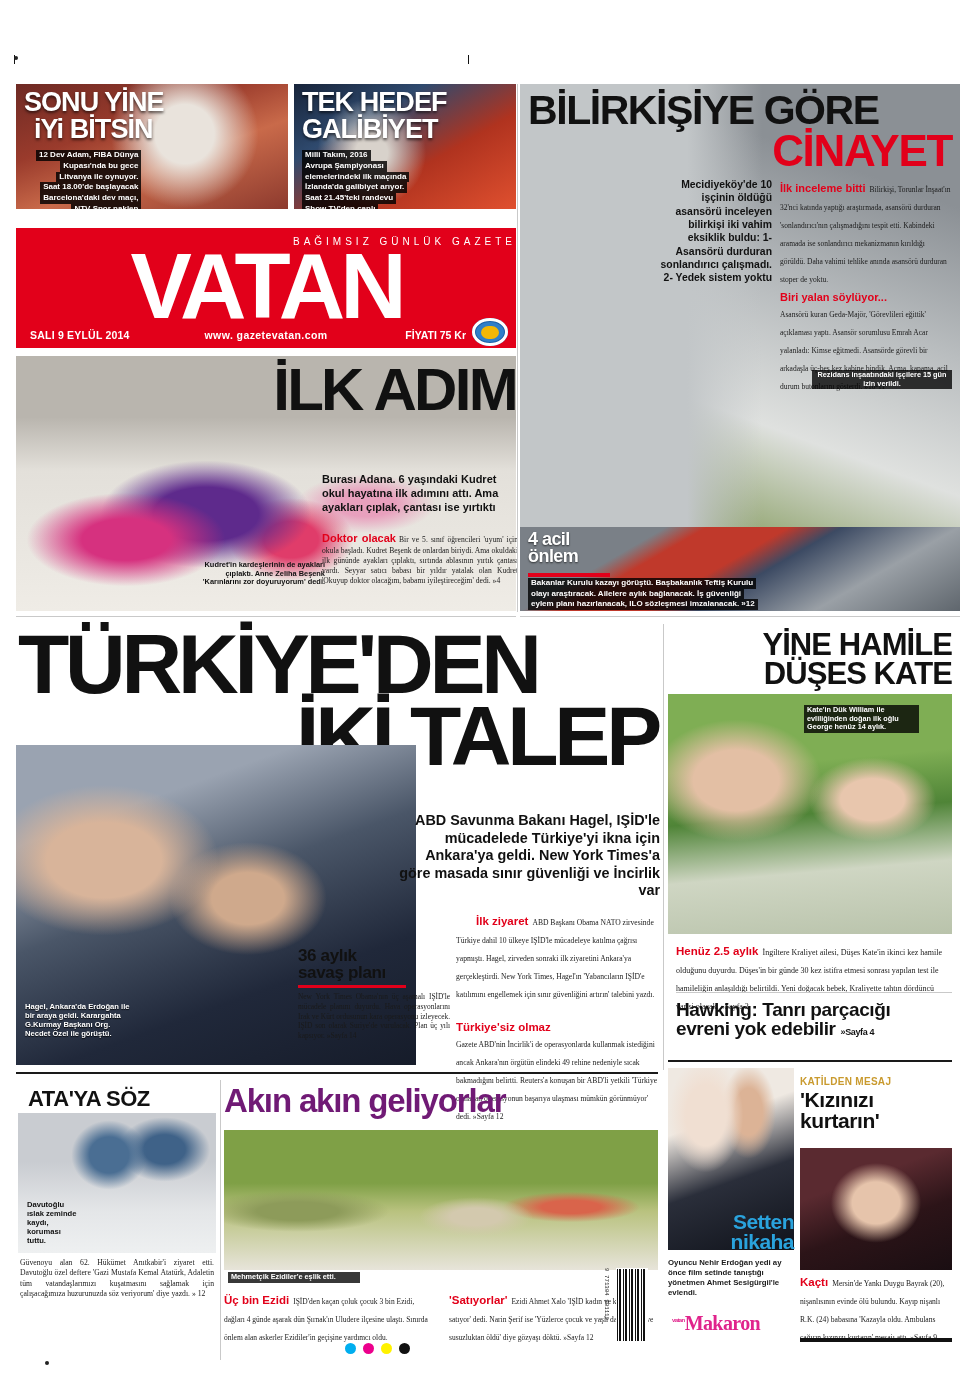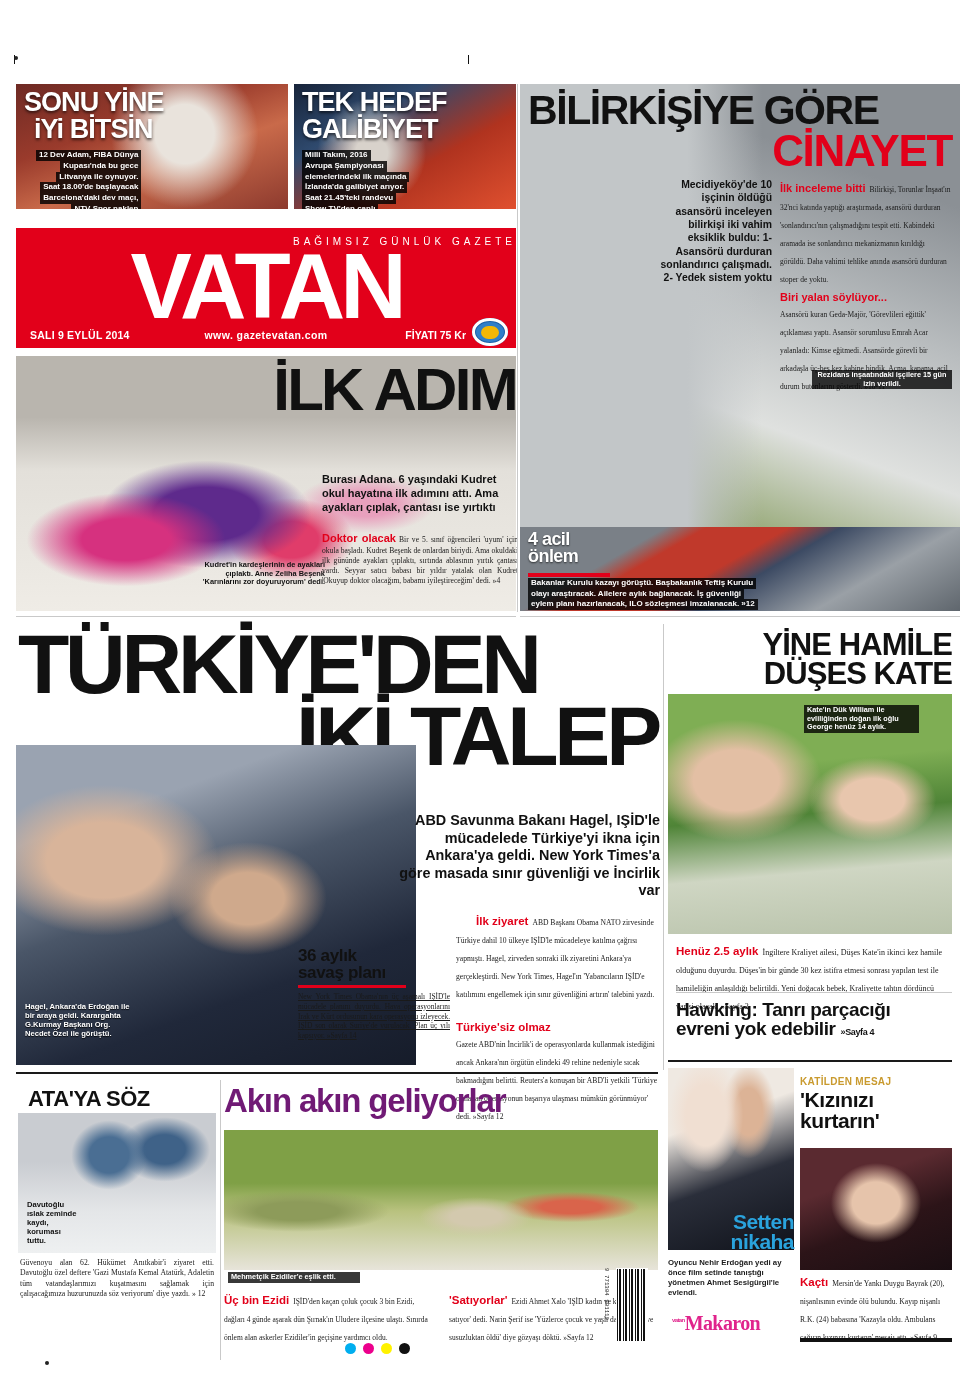--- a/index.html
+++ b/index.html
@@ -163,21 +163,21 @@
     position:absolute; left:392px; top:812px; width:268px; text-align:right;
     font-size:14.4px; font-weight:bold; line-height:1.22; color:#111;
   }
   #main-cols { position:absolute; left:456px; top:911px; width:204px; }
   #main-cols h4 { display:inline; font-size:11.5px; color:#e2001a; font-weight:bold;}
   #main-cols p  { display:inline; font-size:7.6px; line-height:1.33; text-align:justify; color:#1a1a1a;}
   #main-cols .blk { margin-bottom:6px; }
   #plan-box { position:absolute; left:298px; top:947px; width:152px; }
   #plan-box .t { font-size:17px; font-weight:bold; line-height:1.02; color:#111; letter-spacing:-0.02em;}
   #plan-box .ul { margin:3px 0 4px 0; width:108px; height:3.5px; background:#e2001a; }
-  #plan-box p { font-size:7.4px; line-height:1.31; text-align:justify; color:#1a1a1a;text-decoration:underline; }
+  #plan-box p { font-size:7.4px; line-height:1.31; text-align:justify; color:#1a1a1a; }
 
   
   #kate-h { position:absolute; left:676px; top:630px; width:276px; text-align:right;
       font-size:31px; font-weight:bold; line-height:.94; letter-spacing:-0.03em; color:#111; }
   #kate-photo { left:668px; top:694px; width:284px; height:240px;
     background:
       radial-gradient(ellipse at 24% 36%, #e3bfa4 0 14%, rgba(227,191,164,0) 28%),
       radial-gradient(ellipse at 72% 44%, #e8c6ad 0 11%, rgba(232,198,173,0) 22%),
       linear-gradient(175deg,#7fae54 0 30%, #4f8437 50%, #cfd6c3 72%, #b9c3ab 100%);
   }

